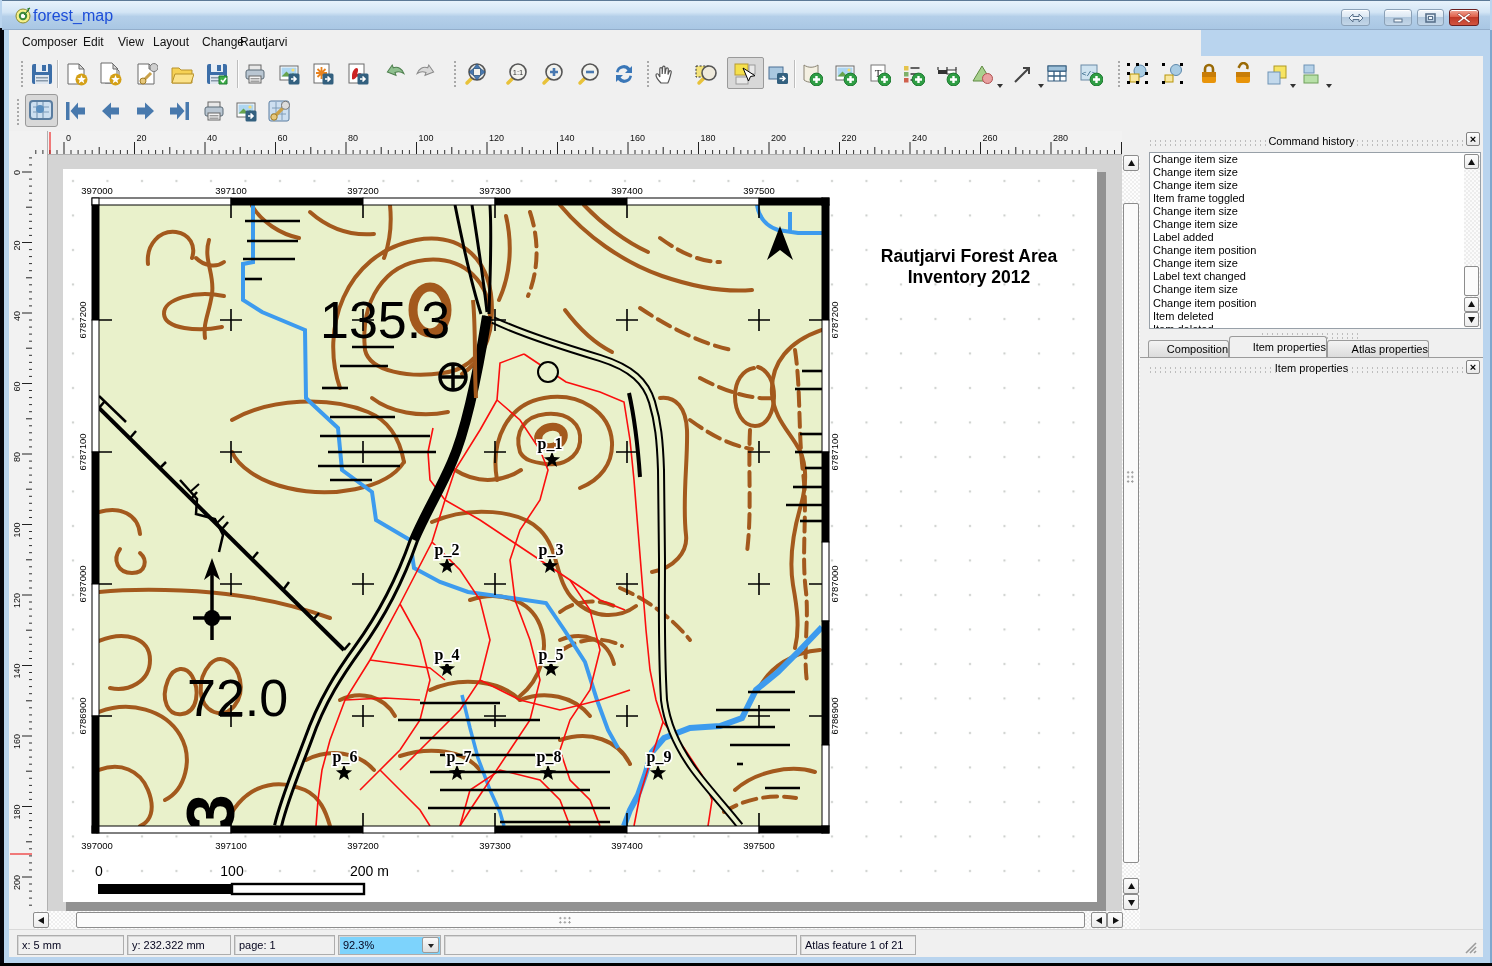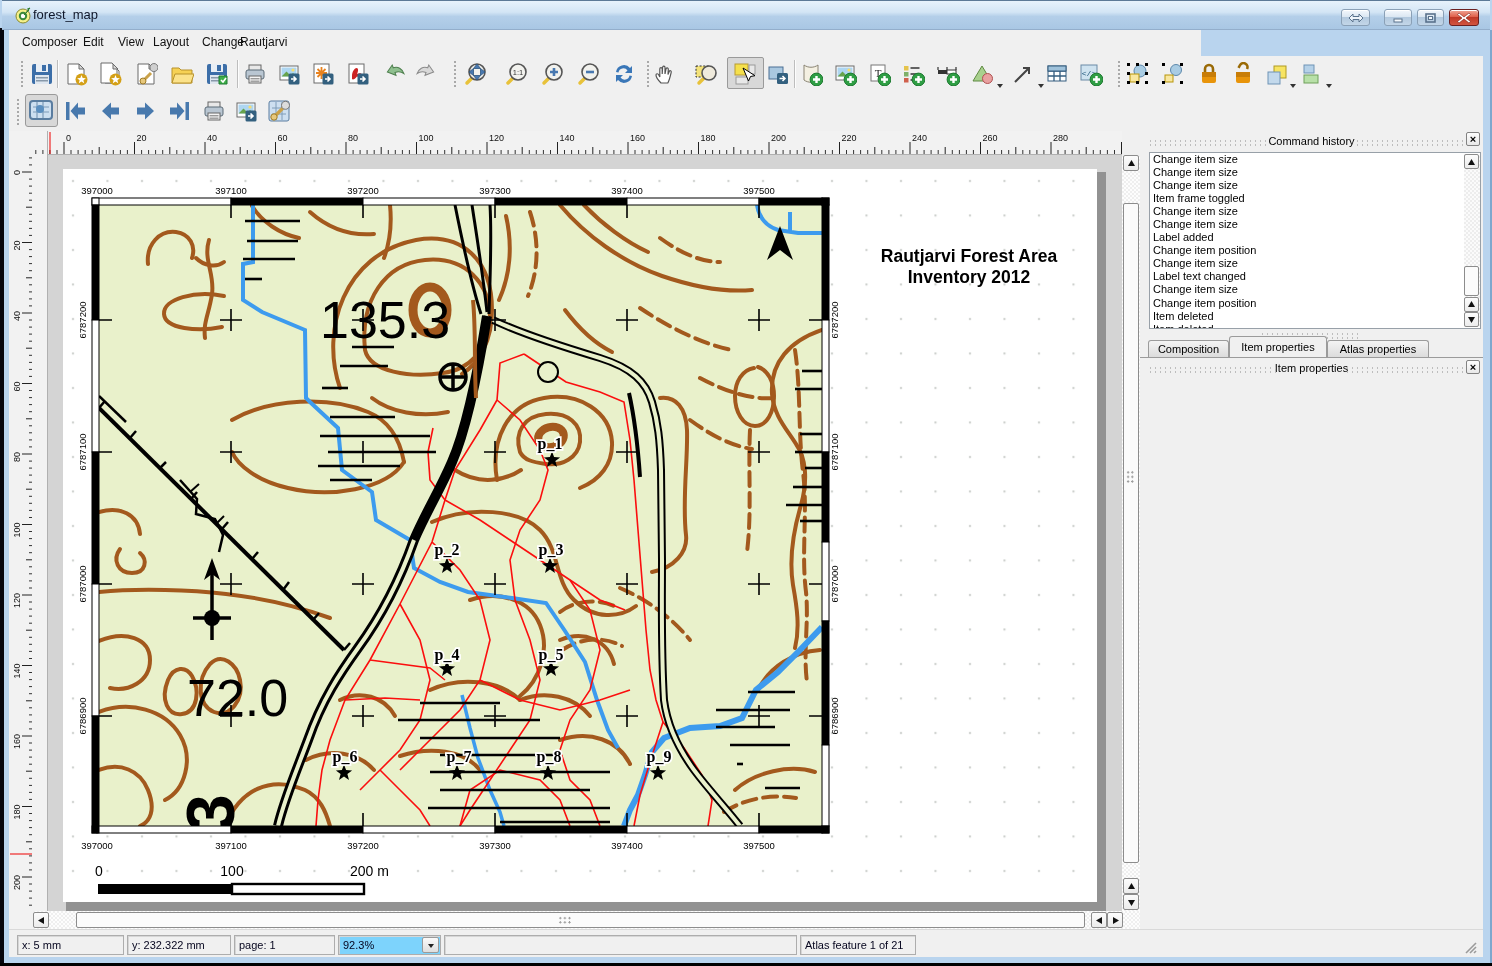--- a/index.html
+++ b/index.html
@@ -3,42 +3,42 @@
 *{margin:0;padding:0;box-sizing:border-box}
 html,body{width:1492px;height:966px;overflow:hidden;font-family:"Liberation Sans",sans-serif;}
 body{position:relative;background:#b9d4ee}
 .abs{position:absolute}
 .win-edge-l{left:0;top:28px;bottom:0;width:4px;background:#06060e}
 .win-edge-r{right:0;top:30px;bottom:0;width:9px;background:#b9d4ee;border-right:2px solid #7da7cd}
 .win-edge-b{left:0;right:0;bottom:0;height:3px;background:#000}
 .titlebar{left:2px;top:0;width:1488px;height:30px;
  background:linear-gradient(#e7f2fb 0%,#d3e5f5 40%,#b4cfe9 55%,#a9c7e4 100%);
  border-top:1px solid #5c7996;border-bottom:1px solid #93aecb}
-.title-txt{left:33px;top:7px;font-size:13px;color:#0f172a}
+.title-txt{left:33px;top:7px;font-size:16px;color:#1d4ed8}
 .tbtn{top:9px;height:17px;border:1px solid #8aa0b6;border-radius:3px;
  background:linear-gradient(#f4f8fc 0%,#dbe7f2 45%,#b3c9de 50%,#c3d6e8 100%);
  box-shadow:inset 0 1px 0 #fff}
 .tbtn.close{border:1px solid #6c2020;background:linear-gradient(#f0a898 0%,#e0604a 45%,#c03826 50%,#d25540 100%)}
 .menubar{left:9px;top:30px;width:1192px;height:26px;background:#f0f0f0}
 .menu-i{position:absolute;top:5px;font-size:12px;color:#111}
 .toolzone{left:9px;top:56px;width:1474px;height:75px;background:#f0f0f0}
 .rulerH{left:33px;top:131px;width:1089px;height:24px;background:#f2f2f2;border-bottom:1px solid #b0b0b0}
 .rulerV{left:9px;top:131px;width:39px;height:798px;background:#f2f2f2;border-right:1px solid #b0b0b0}
 .corner{left:9px;top:131px;width:24px;height:24px;background:#f0f0f0}
 .panel{left:1140px;top:131px;width:343px;height:826px;background:#f0f0f0;font-size:11px}
 .statusbar{left:9px;top:929px;width:1474px;height:28px;background:#f0f0f0;border-top:1px solid #d9d9d9}
 .sfield{position:absolute;top:5px;height:20px;border:1px solid #adadad;box-shadow:inset 1px 1px 0 #d6d6d6;
  font-size:11px;color:#05051e;padding:3px 0 0 4px;background:#f0f0f0}
 .ptitle{position:absolute;height:16px;font-size:11px;color:#000;text-align:center}
 .dots{background-image:radial-gradient(#bdbdbd 1px,transparent 1px);background-size:5px 4px;height:8px}
 .xbtn{position:absolute;width:14px;height:14px;border:1px solid #828282;border-radius:2px;background:linear-gradient(#fdfdfd,#e8e8e8);
  font-size:11px;font-weight:700;text-align:center;line-height:12px;color:#000}
 .lst{position:absolute;left:9px;top:21px;width:332px;height:177px;background:#fff;border:1px solid #98a0a8;overflow:hidden}
 .lst-i{padding-left:3px;font-size:11px;line-height:13.05px;color:#000;white-space:nowrap}
-.tab{position:absolute;font-size:11px;text-align:center;color:#000;
+.tab{position:absolute;font-size:11px;text-align:right;color:#000;
  border:1px solid #9b9b9b;border-bottom:none;border-radius:3px 3px 0 0;
  background:linear-gradient(#f4f4f4,#dcdcdc)}
 .tab.sel{background:#f0f0f0;}
 .sb-btn{position:absolute;border:1px solid #8c8c8c;border-radius:2px;background:linear-gradient(#fcfcfc,#ececec)}
 .sb-btn svg{display:block;margin:auto}
 .thumb{position:absolute;border:1px solid #8c8c8c;border-radius:2px;background:#fbfbfb}
 .icon{position:absolute;width:24px;height:24px}
 .sep{position:absolute;width:2px;border-left:1px solid #bdbdbd;border-right:1px solid #fdfdfd}
 .handle{position:absolute;width:4px;background-image:radial-gradient(#a9a9a9 1px,transparent 1.2px);background-size:4px 4px}
 </style></head>

